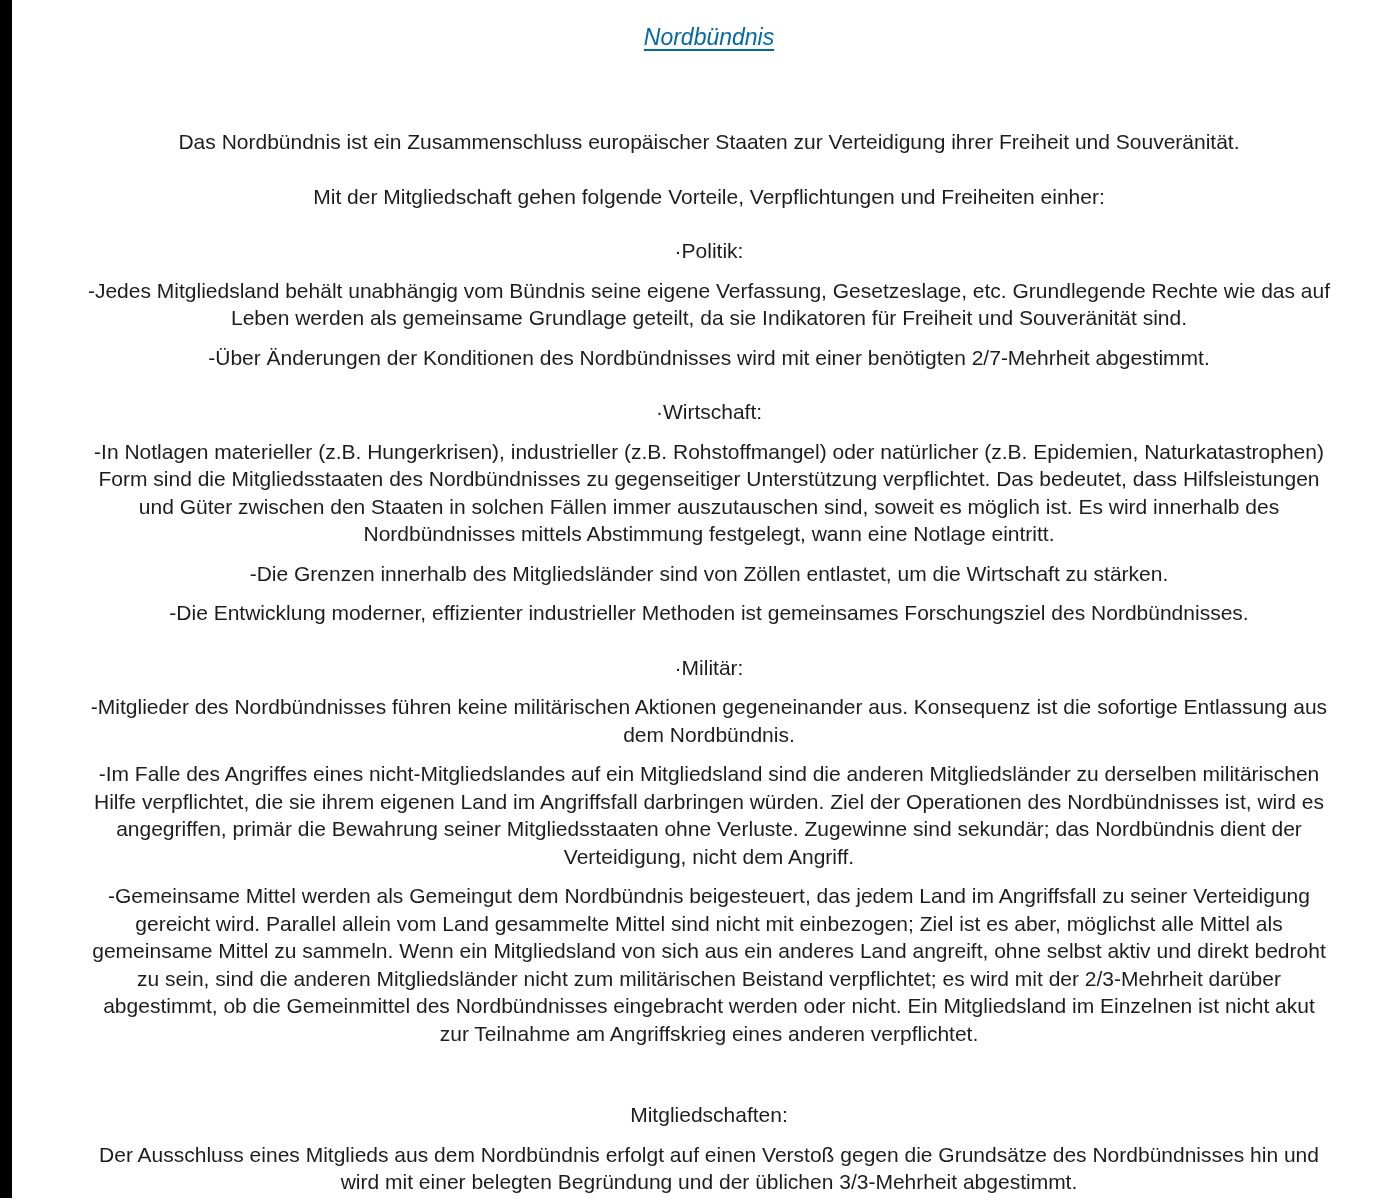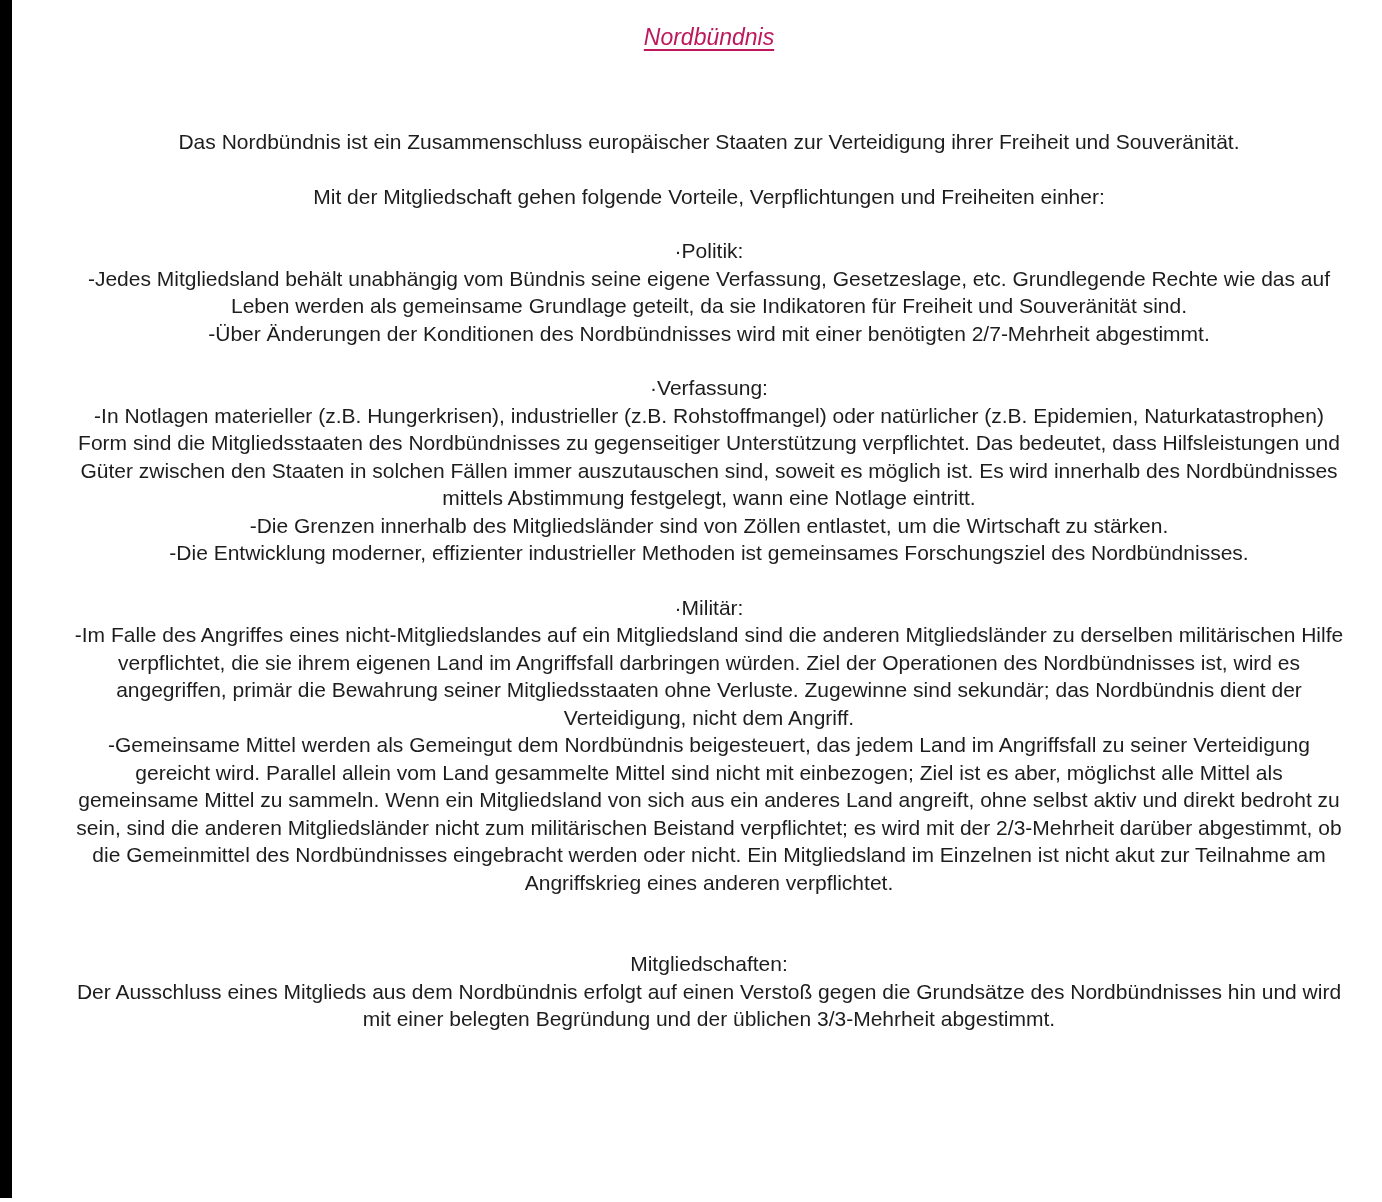--- a/index.html
+++ b/index.html
@@ -34,24 +34,24 @@
     -webkit-font-smoothing: antialiased;
   }
   h1.doc-title {
     font-size: 23px;
     line-height: 30px;
     font-weight: 400;
     font-style: italic;
     text-decoration: underline;
     text-underline-offset: 4px;
     margin: 0 0 76px 0;
-    color: #be185d;
+    color: #0369a1;
   }
   .doc-body p {
-    margin: 0;
+    margin: 12px;
   }
   p.para {
     margin: 0 0 27px 0;
   }
   .group {
     margin: 0 0 27px 0;
   }
   .group.extra {
     margin-top: 54px;
   }
@@ -68,27 +68,28 @@
   <h1 class="doc-title">Nordbündnis</h1>
   <div class="doc-body" id="doc-body">
       <p class="para">Das Nordbündnis ist ein Zusammenschluss europäischer Staaten zur Verteidigung ihrer Freiheit und Souveränität.</p>
       <p class="para">Mit der Mitgliedschaft gehen folgende Vorteile, Verpflichtungen und Freiheiten einher:</p>
       <div class="group">
         <p class="heading">·Politik:</p>
         <p class="item">-Jedes Mitgliedsland behält unabhängig vom Bündnis seine eigene Verfassung, Gesetzeslage, etc. Grundlegende Rechte wie das auf Leben werden als gemeinsame Grundlage geteilt, da sie Indikatoren für Freiheit und Souveränität sind.</p>
         <p class="item">-Über Änderungen der Konditionen des Nordbündnisses wird mit einer benötigten 2/7-Mehrheit abgestimmt.</p>
       </div>
       <div class="group">
-        <p class="heading">·Verfassung:</p>
+        <p class="heading">·Wirtschaft:</p>
         <p class="item">-In Notlagen materieller (z.B. Hungerkrisen), industrieller (z.B. Rohstoffmangel) oder natürlicher (z.B. Epidemien, Naturkatastrophen) Form sind die Mitgliedsstaaten des Nordbündnisses zu gegenseitiger Unterstützung verpflichtet. Das bedeutet, dass Hilfsleistungen und Güter zwischen den Staaten in solchen Fällen immer auszutauschen sind, soweit es möglich ist. Es wird innerhalb des Nordbündnisses mittels Abstimmung festgelegt, wann eine Notlage eintritt.</p>
         <p class="item">-Die Grenzen innerhalb des Mitgliedsländer sind von Zöllen entlastet, um die Wirtschaft zu stärken.</p>
         <p class="item">-Die Entwicklung moderner, effizienter industrieller Methoden ist gemeinsames Forschungsziel des Nordbündnisses.</p>
       </div>
       <div class="group">
         <p class="heading">·Militär:</p>
+        <p class="item">-Mitglieder des Nordbündnisses führen keine militärischen Aktionen gegeneinander aus. Konsequenz ist die sofortige Entlassung aus dem Nordbündnis.</p>
         <p class="item">-Im Falle des Angriffes eines nicht-Mitgliedslandes auf ein Mitgliedsland sind die anderen Mitgliedsländer zu derselben militärischen Hilfe verpflichtet, die sie ihrem eigenen Land im Angriffsfall darbringen würden. Ziel der Operationen des Nordbündnisses ist, wird es angegriffen, primär die Bewahrung seiner Mitgliedsstaaten ohne Verluste. Zugewinne sind sekundär; das Nordbündnis dient der Verteidigung, nicht dem Angriff.</p>
         <p class="item">-Gemeinsame Mittel werden als Gemeingut dem Nordbündnis beigesteuert, das jedem Land im Angriffsfall zu seiner Verteidigung gereicht wird. Parallel allein vom Land gesammelte Mittel sind nicht mit einbezogen; Ziel ist es aber, möglichst alle Mittel als gemeinsame Mittel zu sammeln. Wenn ein Mitgliedsland von sich aus ein anderes Land angreift, ohne selbst aktiv und direkt bedroht zu sein, sind die anderen Mitgliedsländer nicht zum militärischen Beistand verpflichtet; es wird mit der 2/3-Mehrheit darüber abgestimmt, ob die Gemeinmittel des Nordbündnisses eingebracht werden oder nicht. Ein Mitgliedsland im Einzelnen ist nicht akut zur Teilnahme am Angriffskrieg eines anderen verpflichtet.</p>
       </div>
       <div class="group extra">
         <p class="heading">Mitgliedschaften:</p>
         <p class="item">Der Ausschluss eines Mitglieds aus dem Nordbündnis erfolgt auf einen Verstoß gegen die Grundsätze des Nordbündnisses hin und wird mit einer belegten Begründung und der üblichen 3/3-Mehrheit abgestimmt.</p>
       </div>
     </div>
 </main>
 

